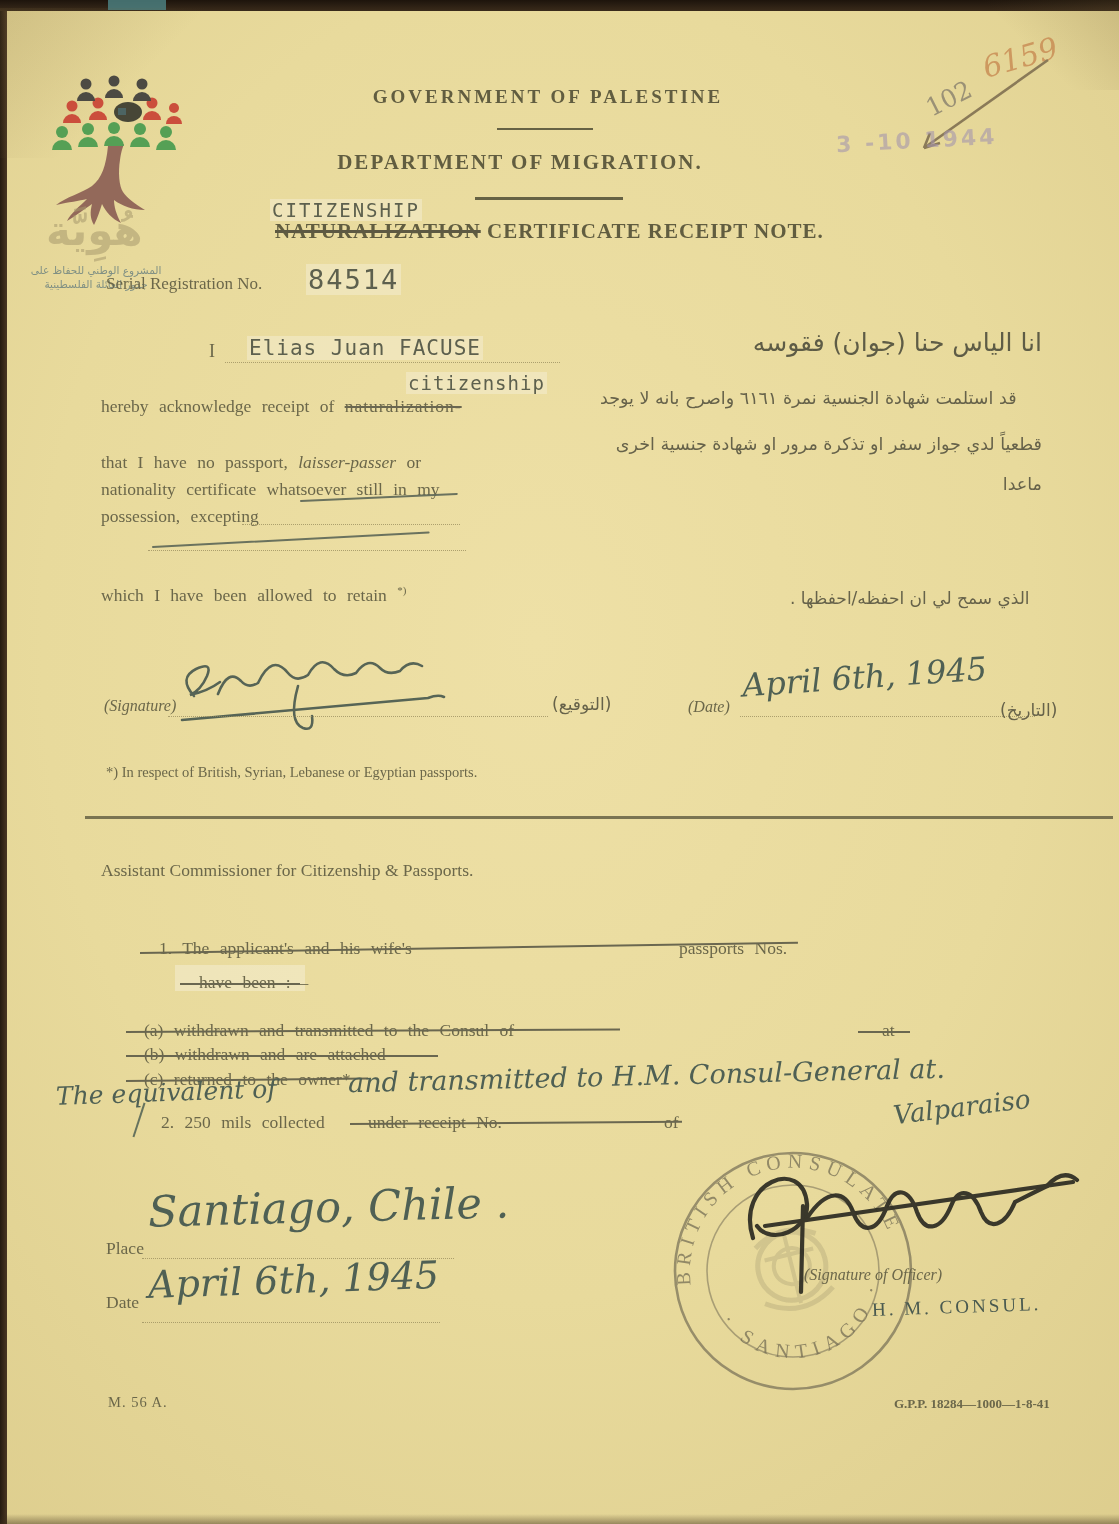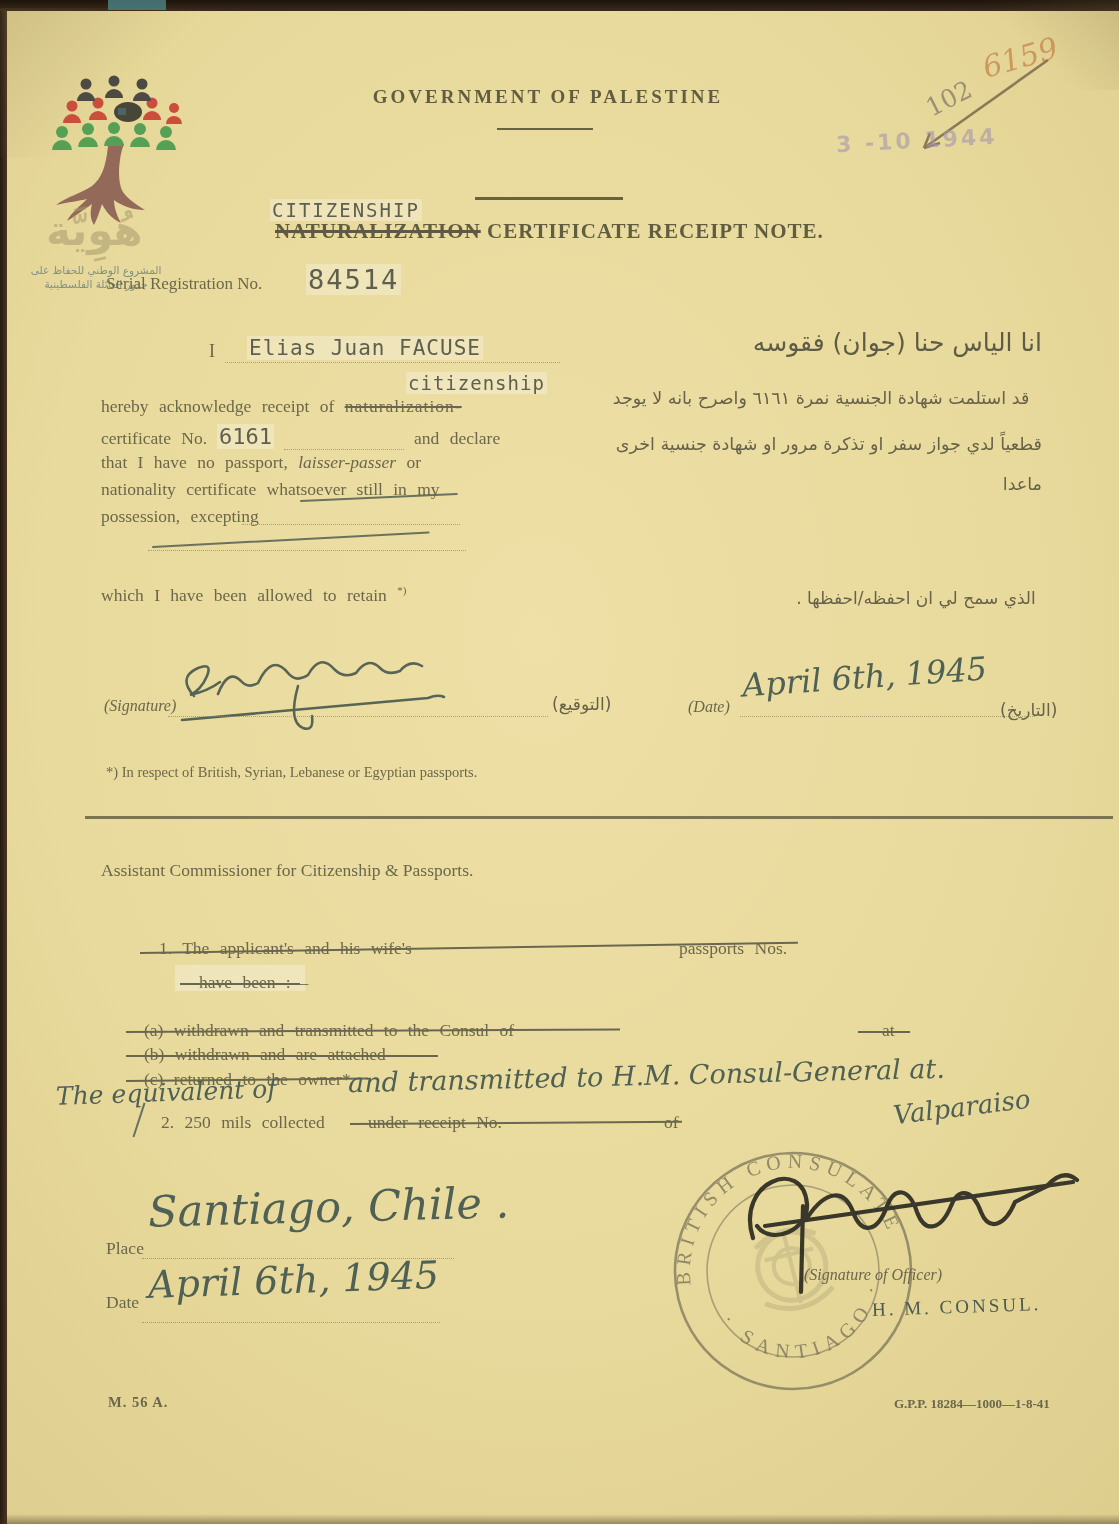--- a/index.html
+++ b/index.html
@@ -93,69 +93,64 @@
   <div class="abs script" style="left:982px;top:40px;font-size:30px;color:#c88a52;opacity:.8;transform:rotate(-16deg);">6159</div>
   <svg class="abs" style="left:898px;top:52px;" width="170" height="110" viewBox="0 0 170 110">
     <path d="M150,8 L26,96" stroke="#8a7a58" stroke-width="2.6" fill="none"></path>
     <path d="M26,96 l16,-5 M26,96 l6,-15" stroke="#8a7a58" stroke-width="2.6" fill="none"></path>
   </svg>
   <div class="abs" style="left:925px;top:84px;font-size:25px;font-family:'DejaVu Serif',serif;color:#8d8570;opacity:.85;transform:rotate(-27deg);">102</div>
   <div class="abs" style="left:836px;top:128px;font-size:22px;font-family:'DejaVu Sans',sans-serif;font-weight:bold;color:#a596ad;opacity:.6;letter-spacing:3px;transform:rotate(-3deg);">3 -10  1944</div>
 
   <div class="abs hdr" style="left:0;top:86px;width:1040px;text-align:center;font-size:19px;padding-left:28px;">GOVERNMENT  OF  PALESTINE</div>
   <div class="abs rule" style="left:497px;top:128px;width:96px;height:2px;"></div>
+  <div class="abs hdr" style="left:0;top:150px;width:1040px;text-align:center;font-size:21px;letter-spacing:2px;">DEPARTMENT  OF  MIGRATION.</div>
   <div class="abs rule" style="left:475px;top:197px;width:148px;height:2.5px;"></div>
   <div class="abs typed" style="left:270px;top:199px;font-size:19px;letter-spacing:2px;">CITIZENSHIP</div>
   <div class="abs hdr" style="left:275px;top:219px;font-size:21px;letter-spacing:1px;white-space:nowrap;">
     <span class="st-heavy">NATURALIZATION</span>
     <span>CERTIFICATE  RECEIPT  NOTE.</span>
   </div>
 
   <div class="abs printed" style="left:90px;top:274px;font-size:17px;">Serial Registration No.</div>
   <div class="abs typed" style="left:306px;top:264px;font-size:27px;letter-spacing:2px;text-align:right;">84514</div>
 
   <div class="abs printed" style="left:193px;top:341px;font-size:18px;">I</div>
   <div class="abs typed" style="left:247px;top:336px;font-size:21px;letter-spacing:1px;">Elias Juan FACUSE</div>
   <div class="abs dot" style="left:225px;top:338px;width:335px;height:24px;"></div>
   <div class="abs typed" style="left:406px;top:372px;font-size:19px;letter-spacing:1px;">citizenship</div>
 
   <div class="abs printed wordsp" style="left:85px;top:396px;font-size:17.5px;white-space:nowrap;">
     <span>hereby  acknowledge  receipt  of</span>
     <span class="st" style="letter-spacing:1px;">naturalization-</span>
   </div>
 
-  <div class="abs printed wordsp" style="left:85px;top:424px;font-size:17.5px;white-space:nowrap;display:flex;align-items:baseline;">
-    <span>certificate  No.</span>
-    <span class="typed" style="font-size:22px;margin:0 10px;">6161</span>
-    <span style="display:inline-block;width:120px;border-bottom:1.5px dotted rgba(151,139,92,.75);">&nbsp;</span>
-    <span style="margin-left:10px;">and  declare</span>
-  </div>
 
   <div class="abs printed wordsp" style="left:85px;top:452px;font-size:17.5px;white-space:nowrap;">
     <span>that  I  have  no  passport,</span>
     <i>laisser-passer</i>
     <span>or</span>
   </div>
   <div class="abs printed wordsp" style="left:85px;top:479px;font-size:17.5px;white-space:nowrap;">nationality  certificate  whatsoever  still  in  my</div>
   <div class="abs printed wordsp" style="left:85px;top:506px;font-size:17.5px;white-space:nowrap;">possession,  excepting</div>
   <div class="abs dot" style="left:242px;top:506px;width:218px;height:18px;"></div>
   <div class="pen" style="left:300px;top:500px;width:158px;transform:rotate(-2.6deg);"></div>
   <div class="abs dot" style="left:148px;top:532px;width:318px;height:18px;"></div>
   <div class="pen" style="left:152px;top:546px;width:278px;transform:rotate(-3deg);"></div>
 
   <div class="abs ar" style="left:600px;top:328px;width:442px;text-align:right;font-size:25px;color:#5e5c46;">انا الياس حنا (جوان) فقوسه</div>
-  <div class="abs ar" style="left:600px;top:388px;width:442px;text-align:center;font-size:17.5px;">قد استلمت شهادة الجنسية نمرة ٦١٦١ واصرح بانه لا يوجد</div>
+  <div class="abs ar" style="left:600px;top:388px;width:442px;text-align:left;font-size:17.5px;">قد استلمت شهادة الجنسية نمرة ٦١٦١ واصرح بانه لا يوجد</div>
   <div class="abs ar" style="left:600px;top:474px;width:442px;text-align:right;font-size:17.5px;">ماعدا</div>
   <div class="abs ar" style="left:600px;top:434px;width:442px;text-align:right;font-size:17.5px;">قطعياً لدي جواز سفر او تذكرة مرور او شهادة جنسية اخرى</div>
 
   <div class="abs printed wordsp" style="left:85px;top:584px;font-size:17.5px;white-space:nowrap;">
     <span>which  I  have  been  allowed  to  retain</span>
     <sup>*)</sup>
   </div>
-  <div class="abs ar" style="left:790px;top:588px;width:252px;text-align:center;font-size:17px;">الذي سمح لي ان احفظه/احفظها .</div>
+  <div class="abs ar" style="left:790px;top:588px;width:252px;text-align:left;font-size:17px;">الذي سمح لي ان احفظه/احفظها .</div>
 
   <div class="abs printed" style="left:88px;top:697px;font-size:16px;font-style:italic;">(Signature)</div>
   <svg class="abs" style="left:170px;top:638px;" width="310" height="118" viewBox="0 0 310 118">
     <g stroke="#47584e" stroke-width="2.6" fill="none" stroke-linecap="round" opacity=".9">
       <path d="M24,58 q-16,-18 2,-27 q17,-8 11,7 q-6,14 -17,19 q18,-4 30,-13"></path>
       <path d="M48,56 q10,-26 23,-13 q7,8 17,2 q14,-30 30,-10 q8,10 20,2 q12,-22 26,-6 q10,10 22,4 q12,-17 24,-5 q8,8 20,3 q10,-12 22,-5"></path>
       <path d="M128,48 q-10,36 5,42 q11,4 9,-12"></path>
       <path d="M12,82 L258,60 q10,-4 16,-1"></path>
     </g>
   </svg>
@@ -232,16 +227,16 @@
       <path d="M58,96 C40,40 108,14 112,62 C114,88 76,104 62,84"></path>
       <path d="M108,64 L106,150"></path>
       <path d="M112,76 C132,46 150,48 158,70 C166,92 182,92 192,64 C200,44 214,46 222,70 C230,92 246,88 256,64 C264,44 278,48 286,70 C294,90 310,84 320,60 L352,44"></path>
       <path d="M70,84 L378,40"></path>
       <path d="M352,44 q16,-18 30,-6"></path>
     </g>
   </svg>
   <div class="abs printed" style="left:788px;top:1266px;font-size:16px;font-style:italic;">(Signature of Officer)</div>
   <div class="abs" style="left:872px;top:1296px;font-size:19px;font-family:'Liberation Serif',serif;letter-spacing:3px;color:#4a5a50;transform:rotate(-2deg);">H. M. CONSUL.</div>
 
-  <div class="abs printed" style="left:92px;top:1394px;font-size:14.5px;font-weight:bold;letter-spacing:1px;">M. 56 A.</div>
+  <div class="abs printed" style="left:92px;top:1394px;font-size:14.5px;font-weight:normal;letter-spacing:1px;">M. 56 A.</div>
   <div class="abs printed" style="left:878px;top:1396px;font-size:13px;font-weight:bold;">G.P.P. 18284—1000—1-8-41</div>
 
 </div>
 
 </body></html>

